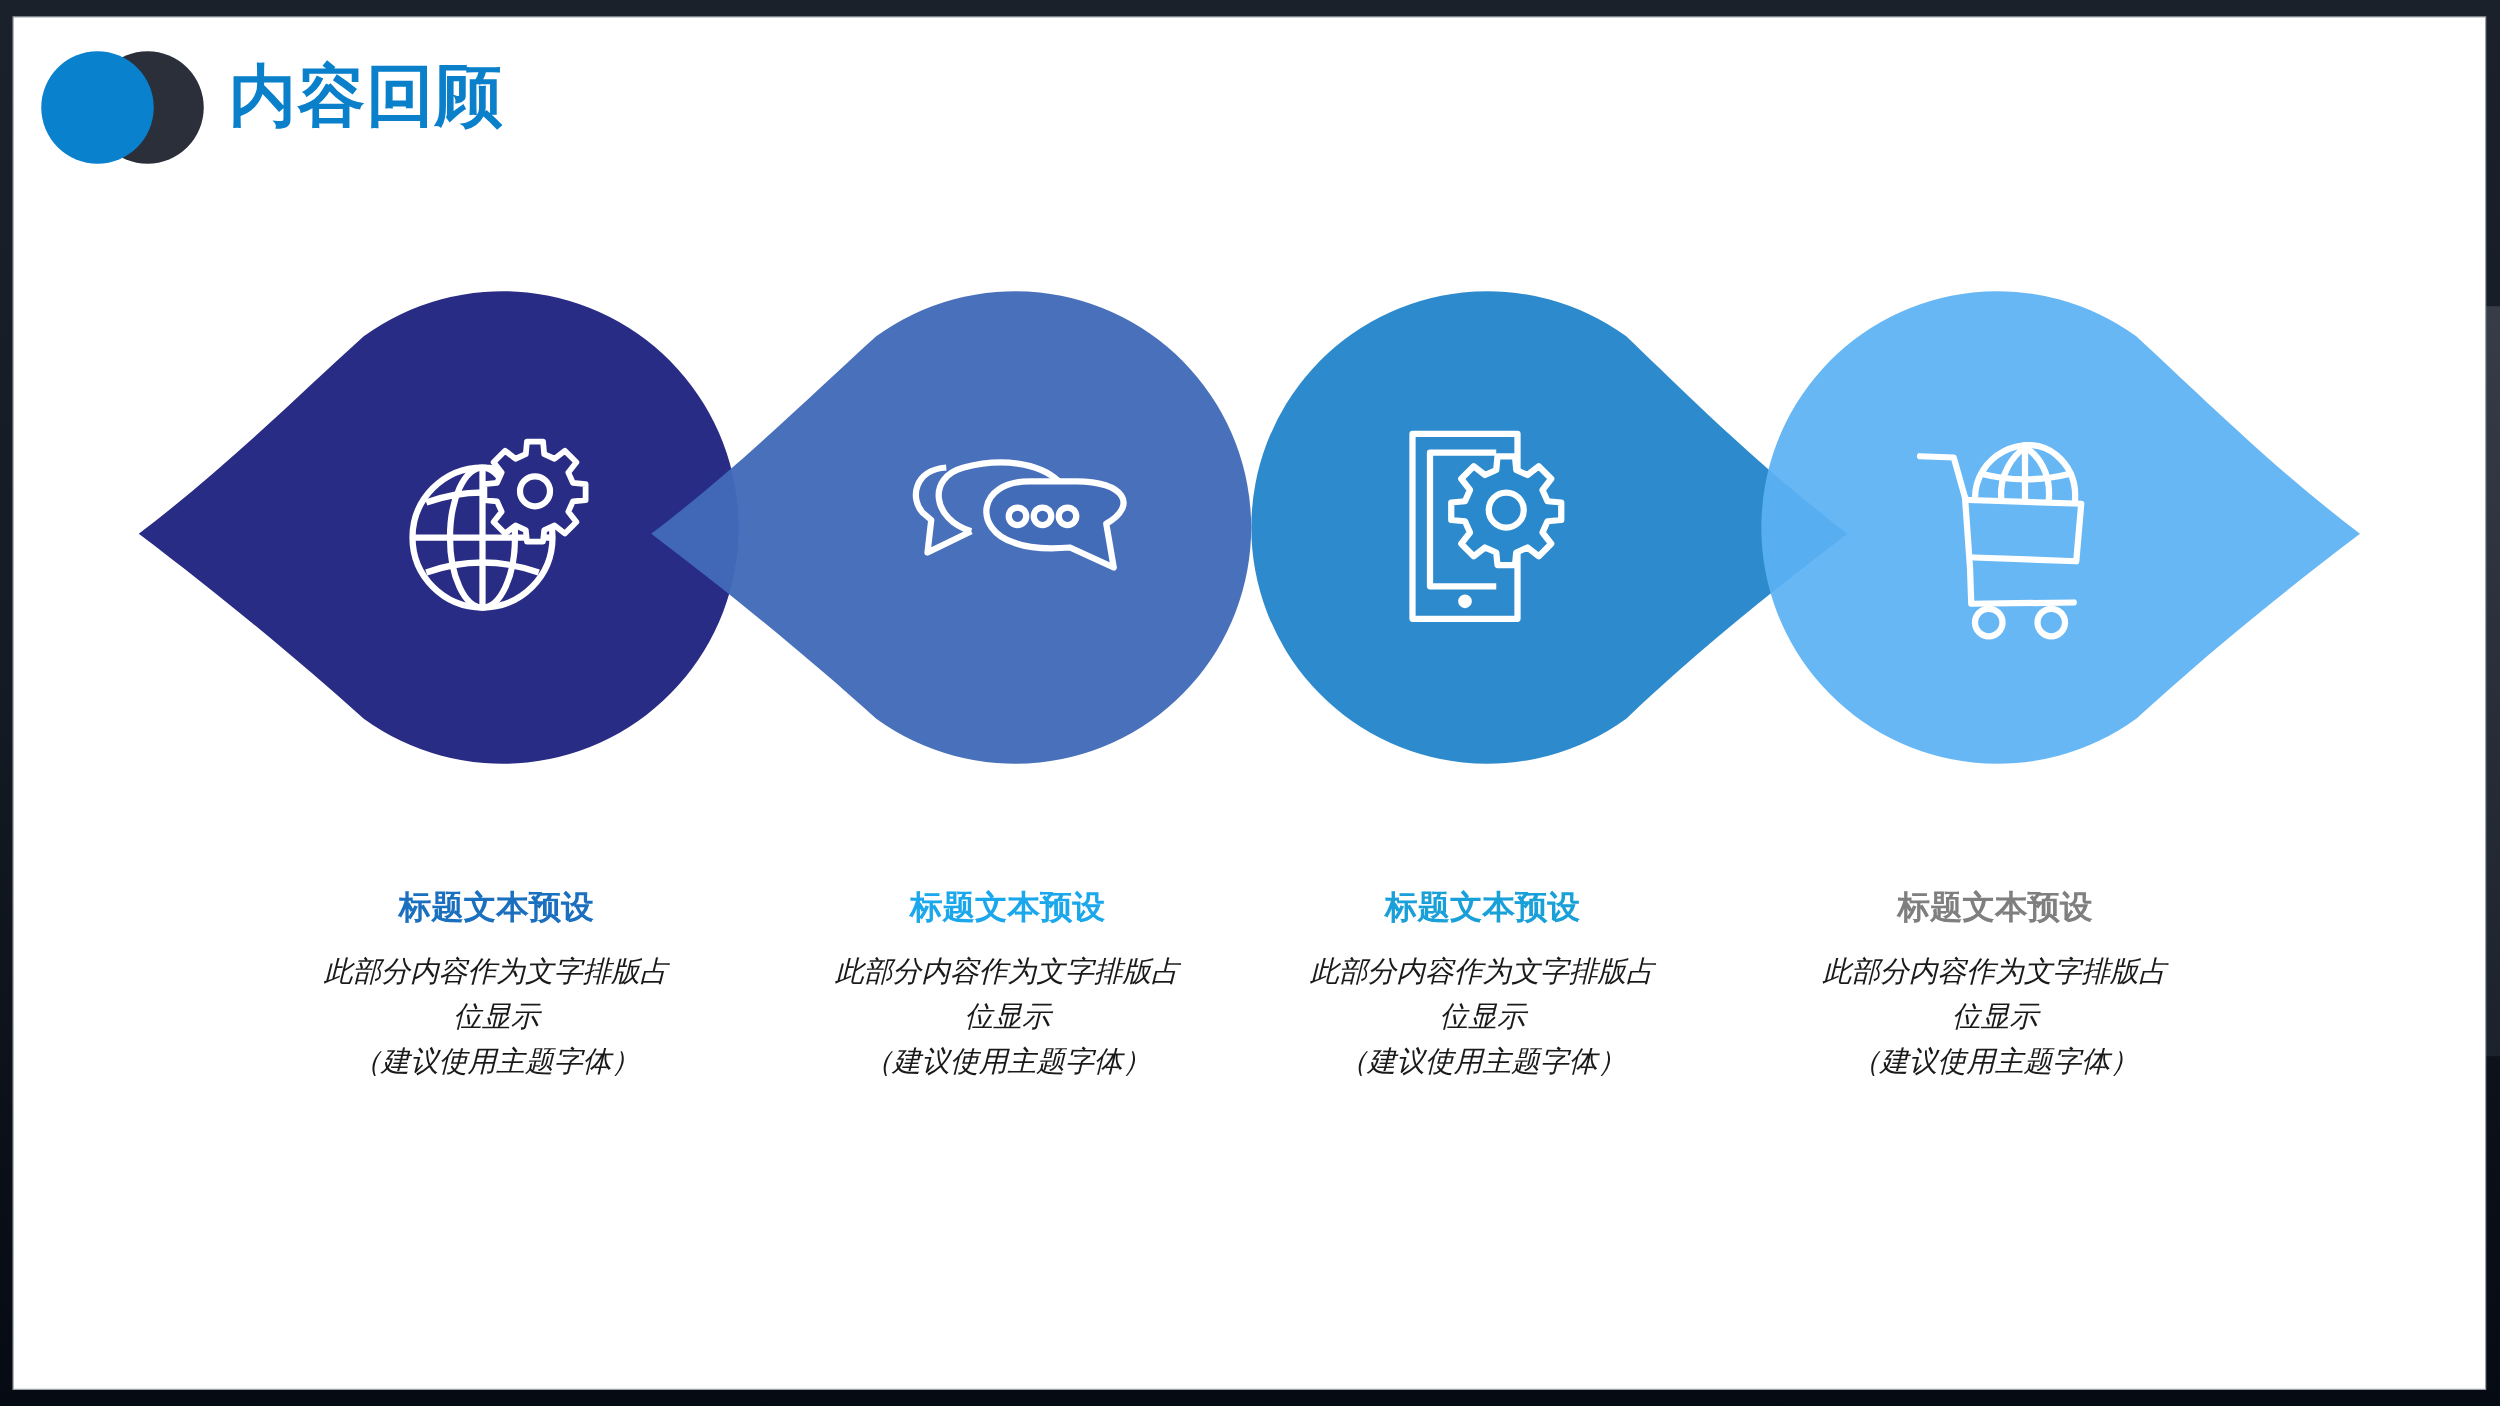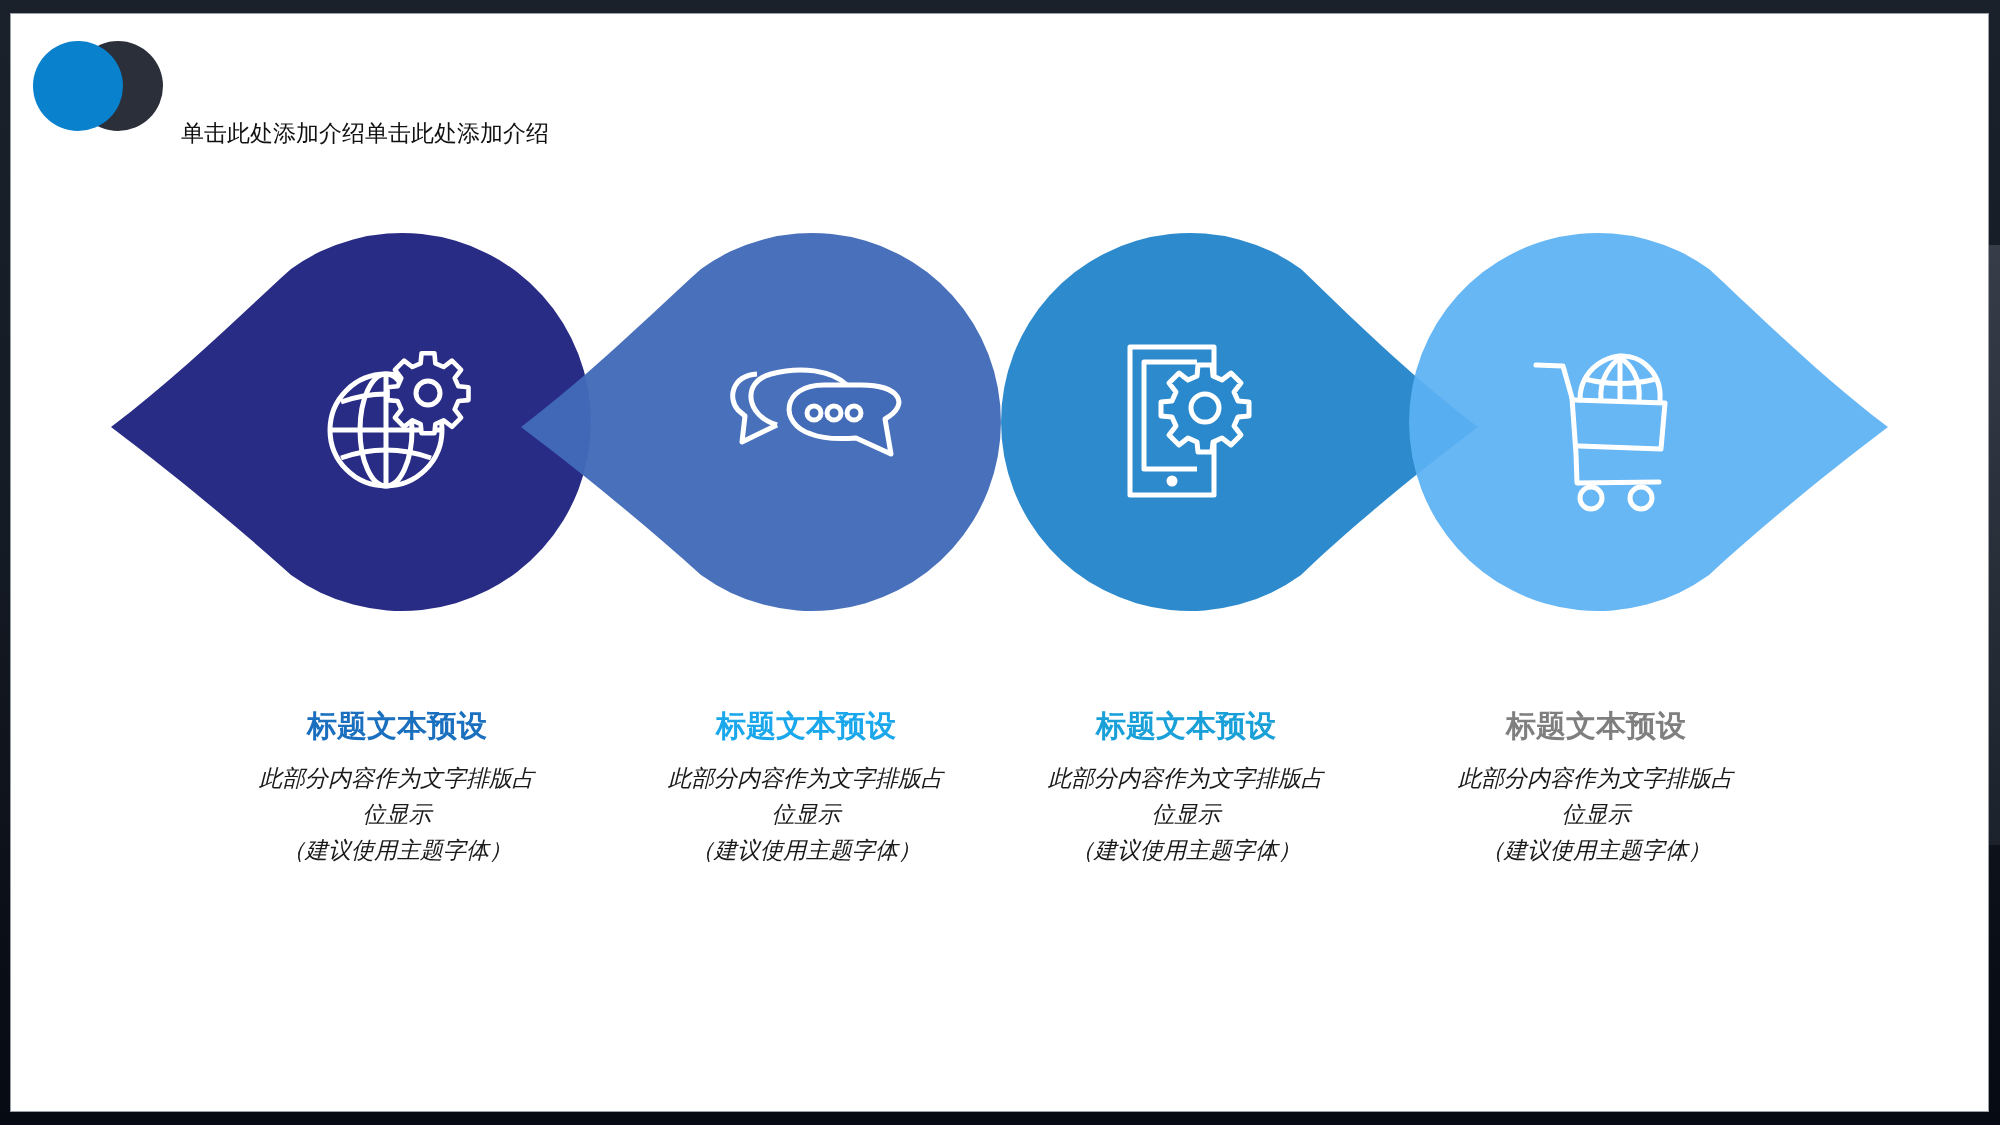--- a/index.html
+++ b/index.html
@@ -10,37 +10,37 @@
              background: linear-gradient(180deg,#363d49,#1c222b); }
   .slide { position:absolute; left:11px; top:14px; width:1977px; height:1097px; background:#ffffff;
            box-shadow: 0 0 0 1px #9aa0a8; }
   .logo { position:absolute; left:0; top:0; width:200px; height:140px; }
   .page-title { position:absolute; left:172px; top:28px; font-size:54px; font-weight:bold; color:#0A80CB;
                 letter-spacing:1px; white-space:nowrap; line-height:70px; }
   .page-subtitle { position:absolute; left:170px; top:102px; font-size:23px; color:#111111; white-space:nowrap;
                    line-height:34px; }
   .diagram { position:absolute; left:0; top:0; width:1977px; height:1097px; }
   .col { position:absolute; top:690px; width:380px; text-align:center; }
-  .col-title { font-size:30px; font-weight:bold; line-height:44px; white-space:nowrap; }
+  .col-title { font-size:26px; font-weight:bold; line-height:44px; white-space:nowrap; }
   .col-body { margin-top:12px; font-size:23px; line-height:36px; color:#1a1a1a;font-style:italic; }
   .col-body div { white-space:nowrap; }
 </style>
 </head>
 <body>
 
 <div class="bg-band"></div>
 
 <div class="slide">
 
   <svg class="logo" viewBox="0 0 200 140" width="200" height="140">
     <ellipse cx="107" cy="72" rx="45" ry="45" fill="#2A2F3A"></ellipse>
     <ellipse cx="67" cy="72" rx="45" ry="45" fill="#0981CD"></ellipse>
   </svg>
 
-  <div class="page-subtitle">单击此处添加介绍单击此处添加介绍</div>
+  <div class="page-title">内容回顾</div>
 
   <svg class="diagram" viewBox="0 0 1977 1097" width="1977" height="1097">
 
     <path fill="#292C85" d="M100 413 C 170 360, 230 300, 280 255 A 189 189 0 1 1 280 561 C 230 516, 170 466, 100 413 Z"></path>
 
     <path fill="#426BB8" fill-opacity="0.96" d="M510 413 C 580 360, 640 300, 690 255 A 189 189 0 1 1 690 561 C 640 516, 580 466, 510 413 Z"></path>
 
     <path fill="#2989CC" fill-opacity="0.98" d="M1467 413 C 1397 360, 1337 300, 1290 255 A 189 189 0 1 0 1290 561 C 1337 516, 1397 466, 1467 413 Z"></path>
 
     <path fill="#5BB1F4" fill-opacity="0.92" d="M1877 413 C 1807 360, 1747 300, 1698 255 A 189 189 0 1 0 1698 561 C 1747 516, 1807 466, 1877 413 Z"></path>

